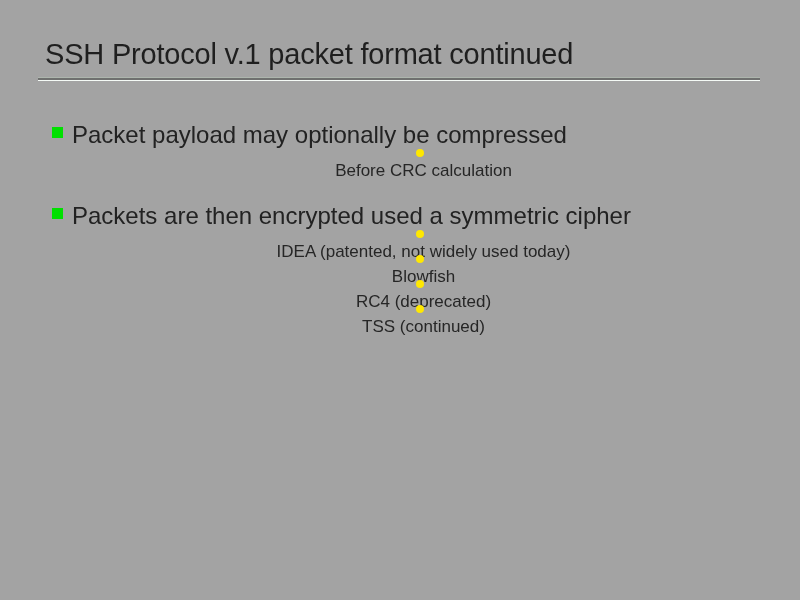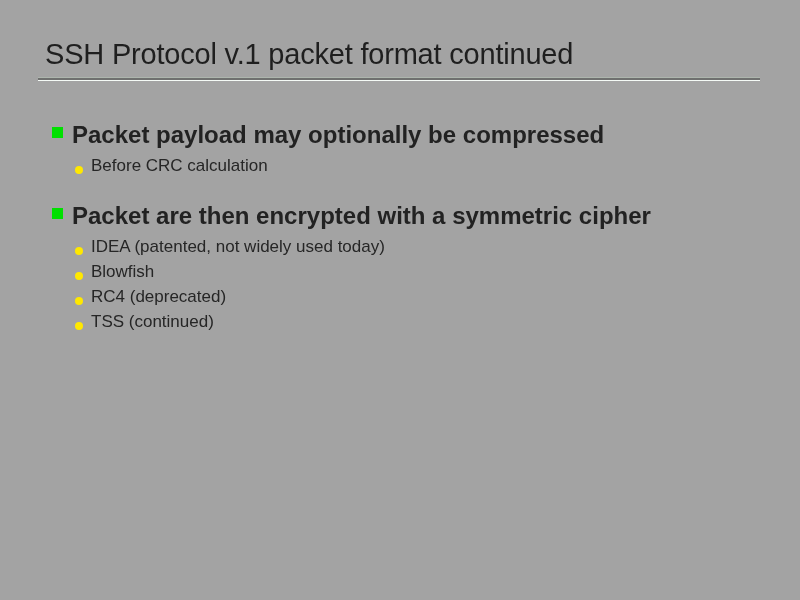--- a/index.html
+++ b/index.html
@@ -62,21 +62,20 @@
   }
   .group:last-child {
     margin-bottom: 0;
   }
 
   
   .l1 {
     display: flex;
     align-items: baseline;
     margin-bottom: 2px;
-    font-weight: bold;
   }
   .l1-bullet {
     flex: 0 0 auto;
     width: 11px;
     height: 11px;
     background: #00e000;
     margin-right: 9px;
     position: relative;
     top: -5px;
   }
@@ -88,23 +87,24 @@
   }
 
   
   .l2-list {
     margin: 0;
     padding: 0;
     list-style: none;
   }
   .l2 {
     display: flex;
-    align-items: flex-end;
+    align-items: center;
     height: 25px;
     padding-left: 23px;
+    flex-direction: column;
   }
   .l2-bullet {
     flex: 0 0 auto;
     width: 8px;
     height: 8px;
     border-radius: 50%;
     background: #ffe800;
     margin-right: 8px;
     position: relative;
     top: -3px;
@@ -137,21 +137,21 @@
         <li class="l2">
           <span class="l2-bullet"></span>
           <span class="l2-text">Before CRC calculation</span>
         </li>
       </ul>
     </div>
 
     <div class="group">
       <div class="l1">
         <span class="l1-bullet"></span>
-        <span class="l1-text">Packet are then encrypted with a symmetric cipher</span>
+        <span class="l1-text">Packets are then encrypted used a symmetric cipher</span>
       </div>
       <ul class="l2-list">
         <li class="l2">
           <span class="l2-bullet"></span>
           <span class="l2-text">IDEA (patented, not widely used today)</span>
         </li>
         <li class="l2">
           <span class="l2-bullet"></span>
           <span class="l2-text">Blowfish</span>
         </li>

